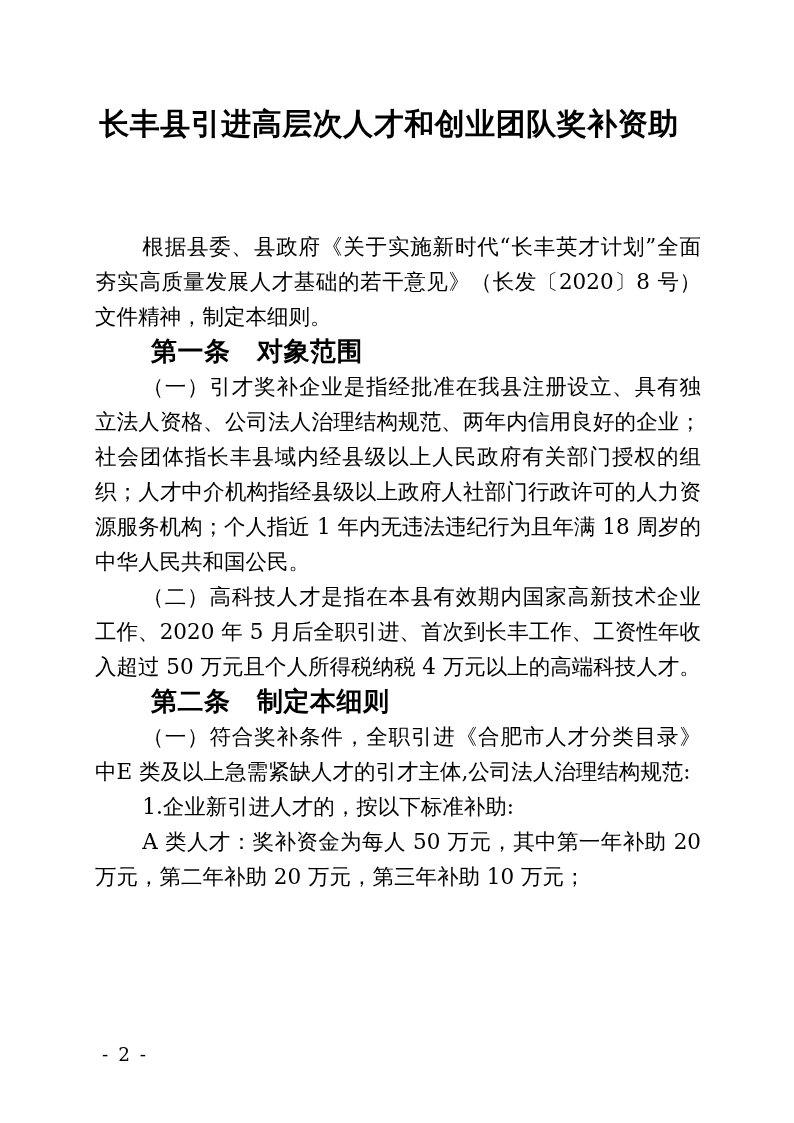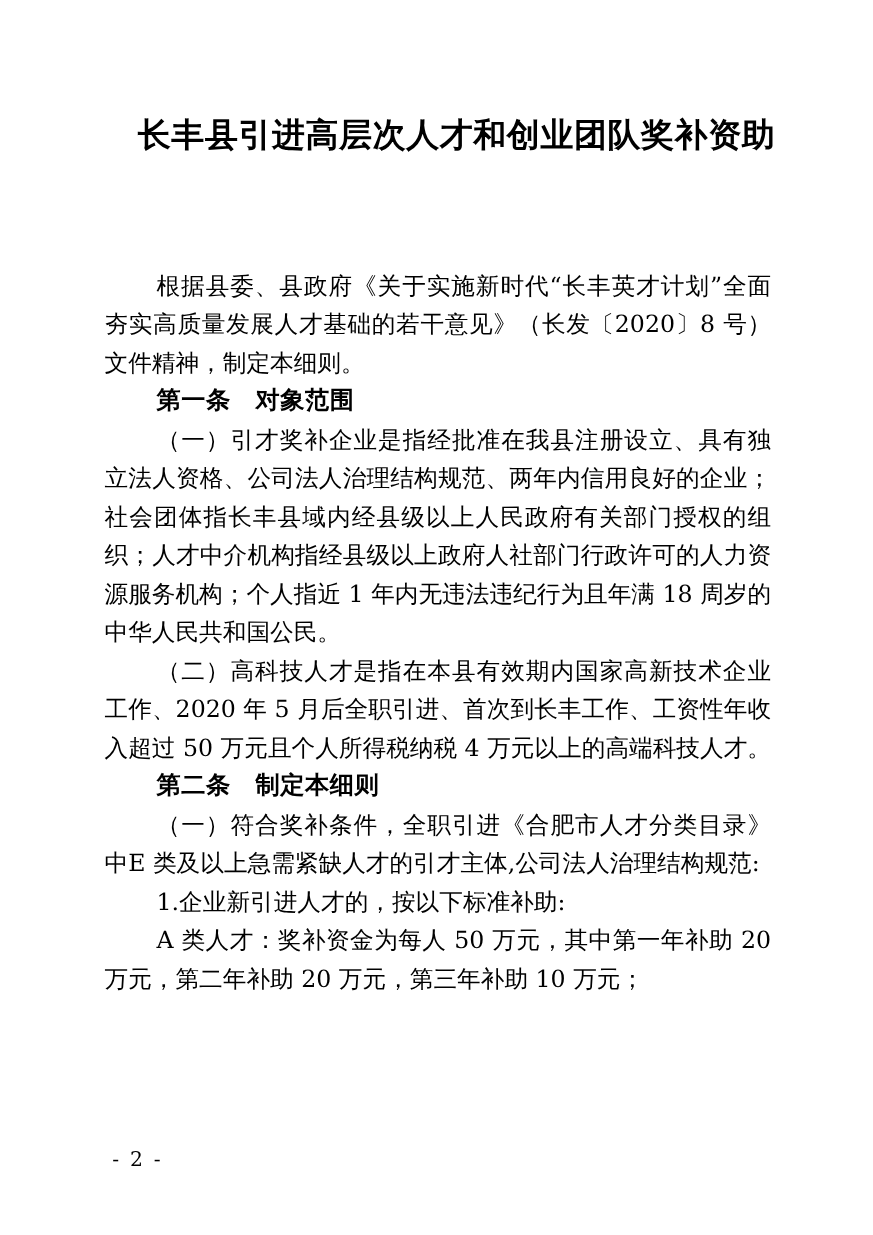--- a/index.html
+++ b/index.html
@@ -8,49 +8,49 @@
     position: relative;
     width: 794px;
     height: 1123px;
     margin: 0 auto;
     background: #ffffff;
     color: #000000;
     overflow: hidden;
   }
   .title-block {
     position: absolute;
-    left: 112px;
+    left: 86px;
     top: 99px;
     width: 606px;
     text-align: center;
     font-family: "DejaVu Serif", "Liberation Serif", serif;
     font-weight: bold;
     font-size: 30px;
     line-height: 49px;
     letter-spacing: 0.5px;
   }
   .body-block {
     position: absolute;
     left: 95px;
-    top: 243px;
+    top: 229px;
     width: 606px;
     font-family: "DejaVu Serif", "Liberation Serif", serif;
     font-size: 21.5px;
     line-height: 35px;
   }
   .para {
     text-align: justify;
     text-justify: inter-ideograph;
     text-indent: 2.2em;
     word-break: break-all;
   }
   .article-heading {
-    font-family: Liberation Mono, monospace;
+    font-family: Liberation Sans, sans-serif;
     font-weight: bold;
-    font-size: 22px;
+    font-size: 26px;
     line-height: 35px;
     text-indent: 2.15em;
     letter-spacing: 0.5px;
   }
   .page-number {
     position: absolute;
     left: 102px;
     top: 1044px;
     font-family: "DejaVu Serif", "Liberation Serif", serif;
     font-size: 18.5px;

